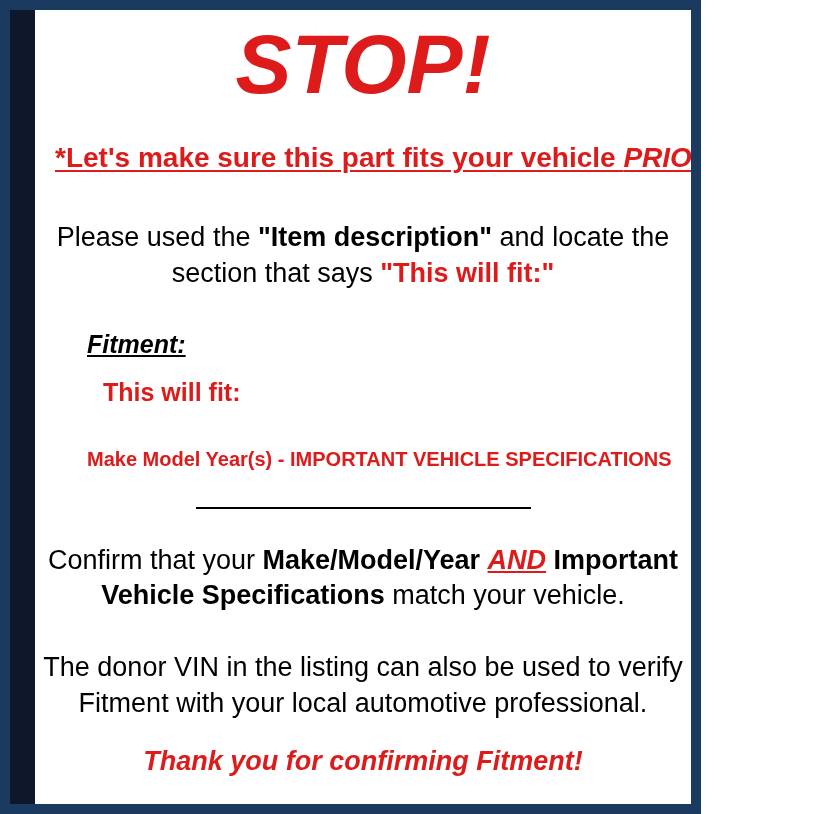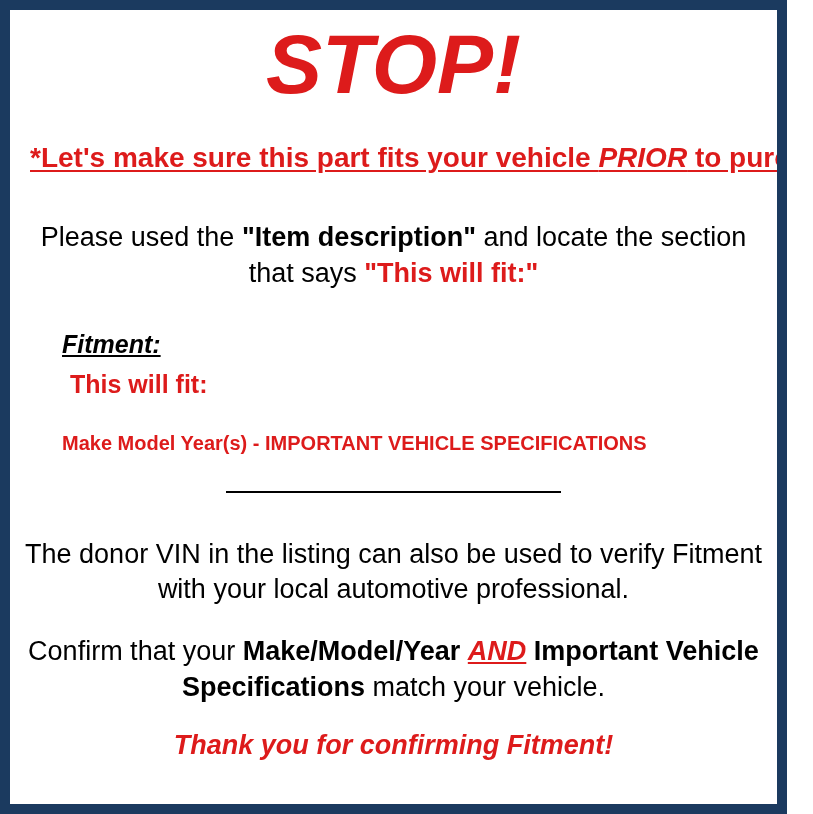--- a/index.html
+++ b/index.html
@@ -2,27 +2,28 @@
 <html><head>
 <meta charset="utf-8">
 <style>
   html, body {
     margin: 0;
     padding: 0;
     background: #ffffff;
   }
   #notice-card {
     position: relative;
-    width: 787px;
+    width: 701px;
     height: 814px;
     box-sizing: border-box;
-    background: #0c4a6e;
+    background: #0f172a;
     border: 10px solid #1b3a5f;
     font-family: "Liberation Sans", sans-serif;
     overflow: hidden;
+    padding-left: 25px;
   }
   .inner {
     box-sizing: border-box;
     width: 100%;
     height: 100%;
     padding: 0 8px;
     background: #ffffff;
   }
 
   .red   { color: #dd1b1b; }
@@ -92,21 +93,21 @@
     font-size: 25px;
     line-height: 1.25;
     font-weight: bold;
     font-style: italic;
     color: #000000;
     text-decoration: underline;
     text-underline-offset: 2px;
     display: inline-block;
   }
   #example-fit {
-    margin: 8px;
+    margin: 16px;
     font-size: 25px;
     line-height: 1.2;
     font-weight: bold;
     color: #dd1b1b;
   }
   #example-spec {
     margin: 0;
     padding-top: 24px;
     font-size: 20px;
     line-height: 1.2;
@@ -160,20 +161,20 @@
         <span id="example-label">Fitment:</span>
       </div>
       <p id="example-fit">This will fit:</p>
       <p id="example-spec">Make Model Year(s) - IMPORTANT VEHICLE SPECIFICATIONS</p>
     </div>
 
     <div id="divider-wrap">
       <span id="divider"></span>
     </div>
 
+    <p class="para" id="para-confirm"><span>Confirm that your </span><span class="b">Make/Model/Year</span><span> </span><span class="u-red-i">AND</span><span> </span><span class="b">Important Vehicle Specifications</span><span> match your vehicle.</span></p>
+
     <p class="para" id="para-vin">The donor VIN in the listing can also be used to verify Fitment with your local automotive professional.</p>
-
-    <p class="para" id="para-confirm"><span>Confirm that your </span><span class="b">Make/Model/Year</span><span> </span><span class="u-red-i">AND</span><span> </span><span class="b">Important Vehicle Specifications</span><span> match your vehicle.</span></p>
 
     <p id="thanks">Thank you for confirming Fitment!</p>
 
   </div>
 </div>
 
 </body></html>

